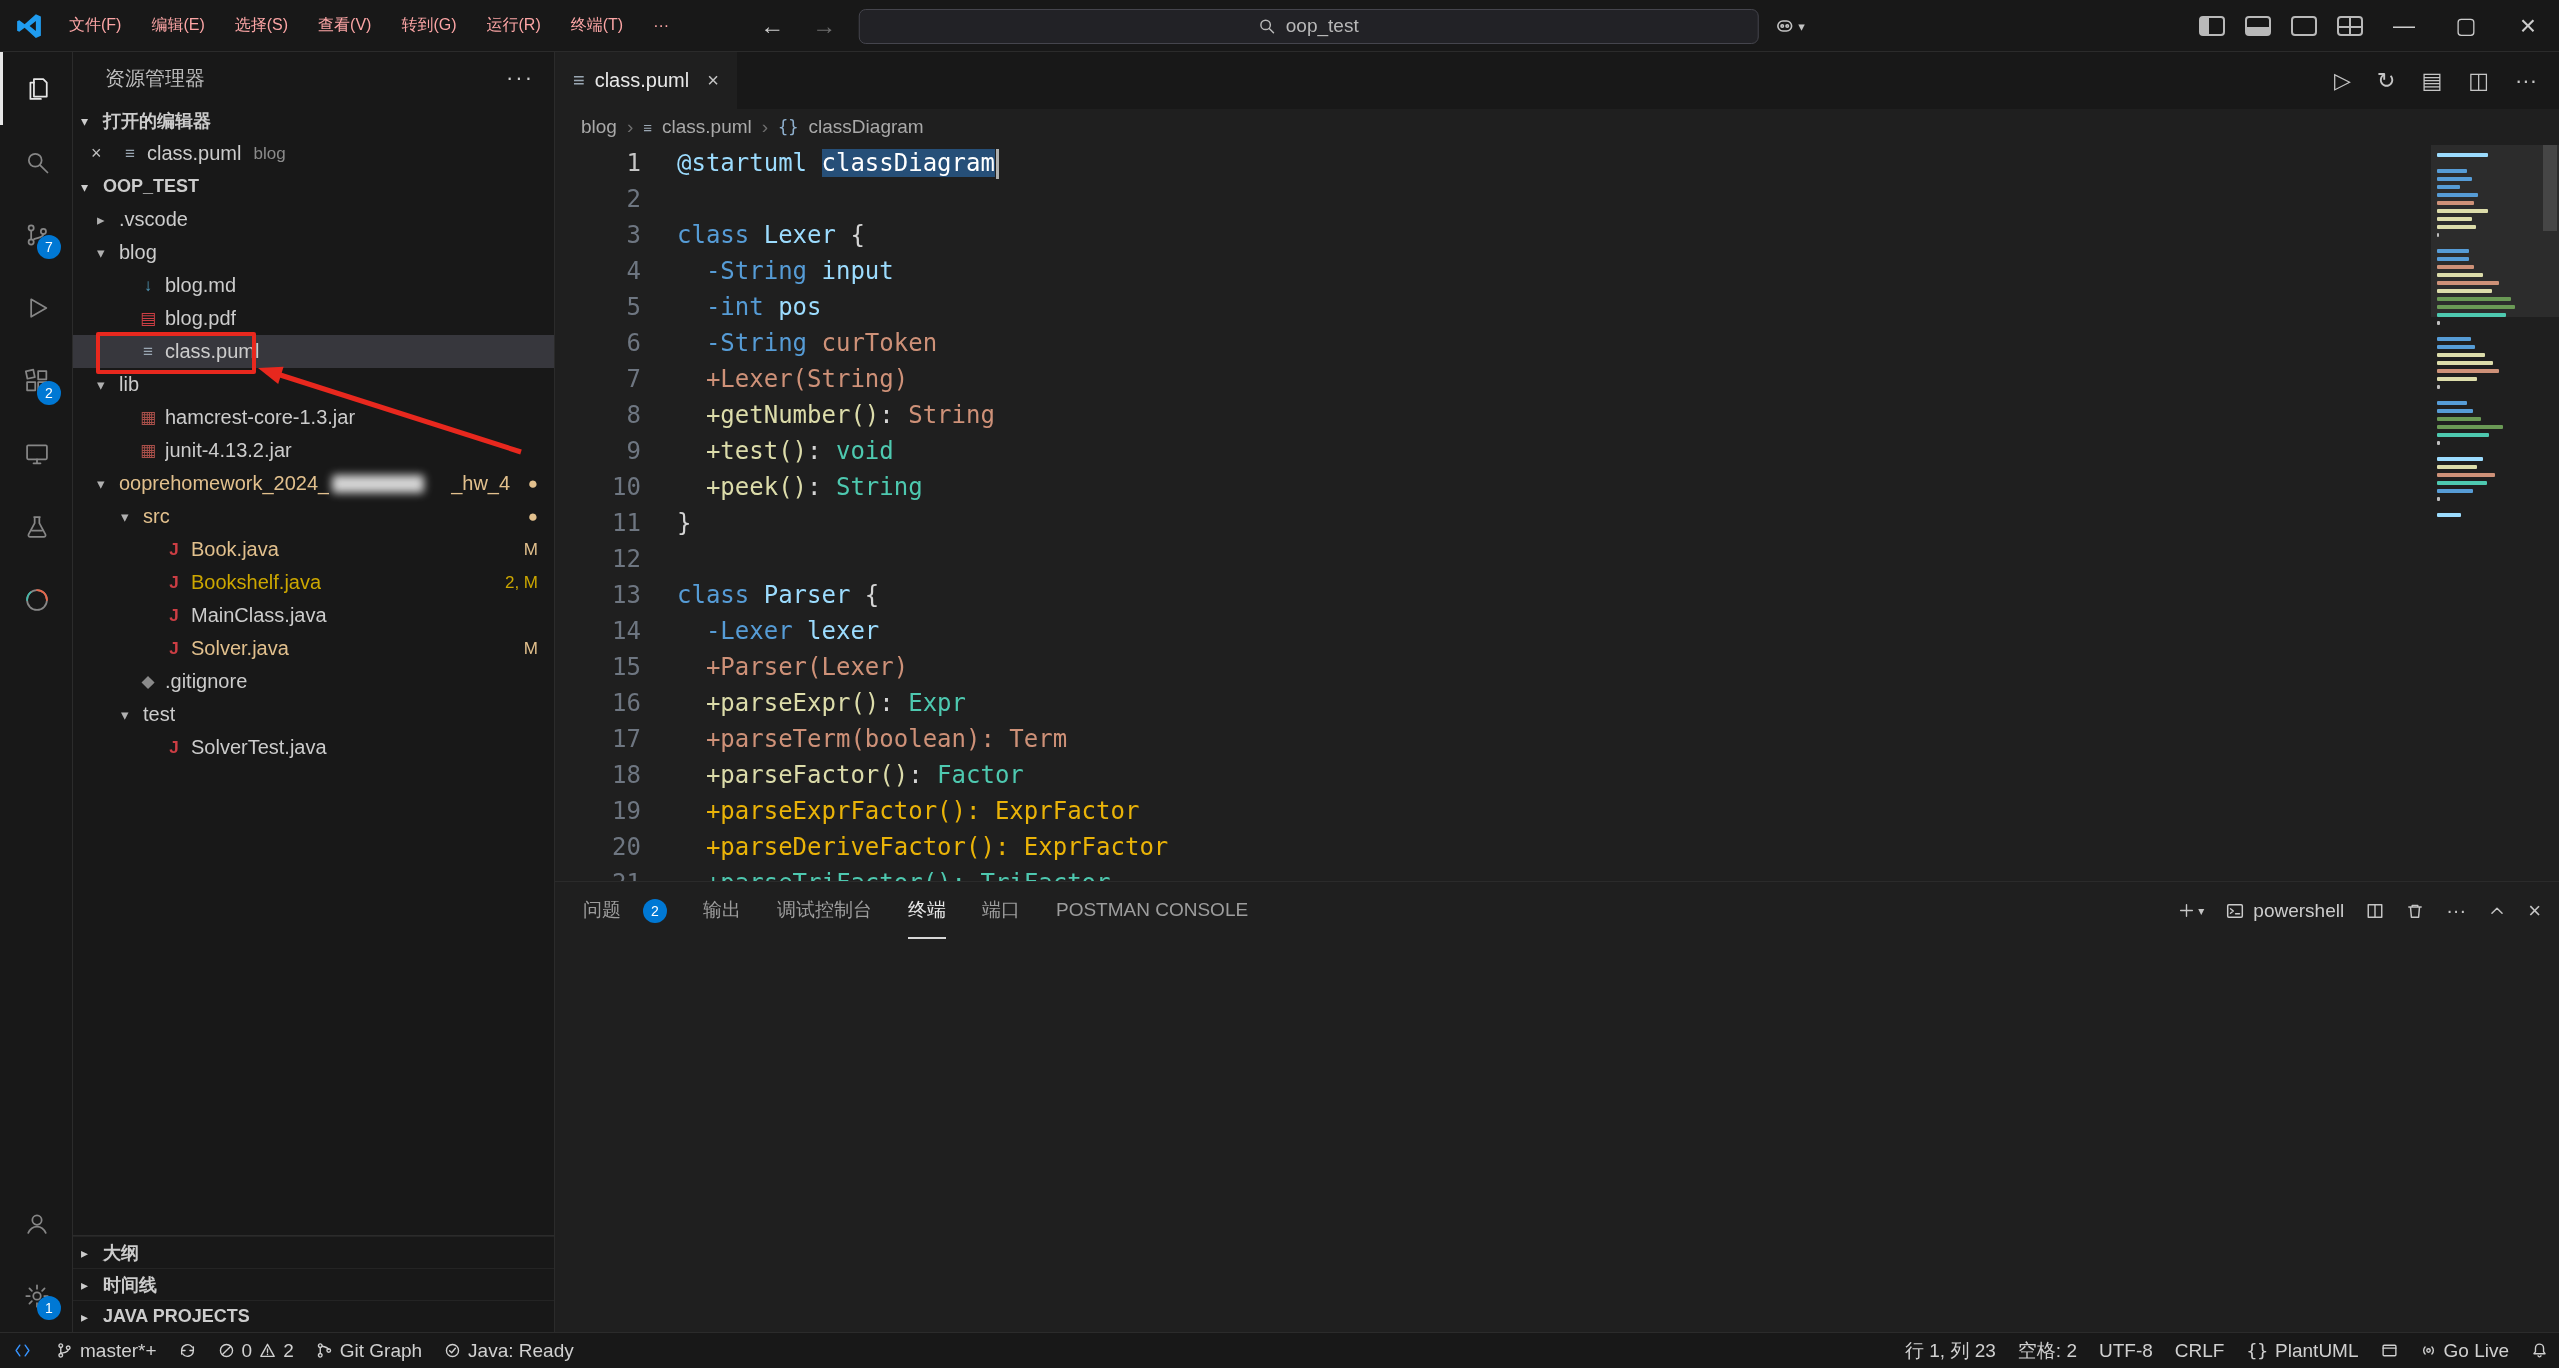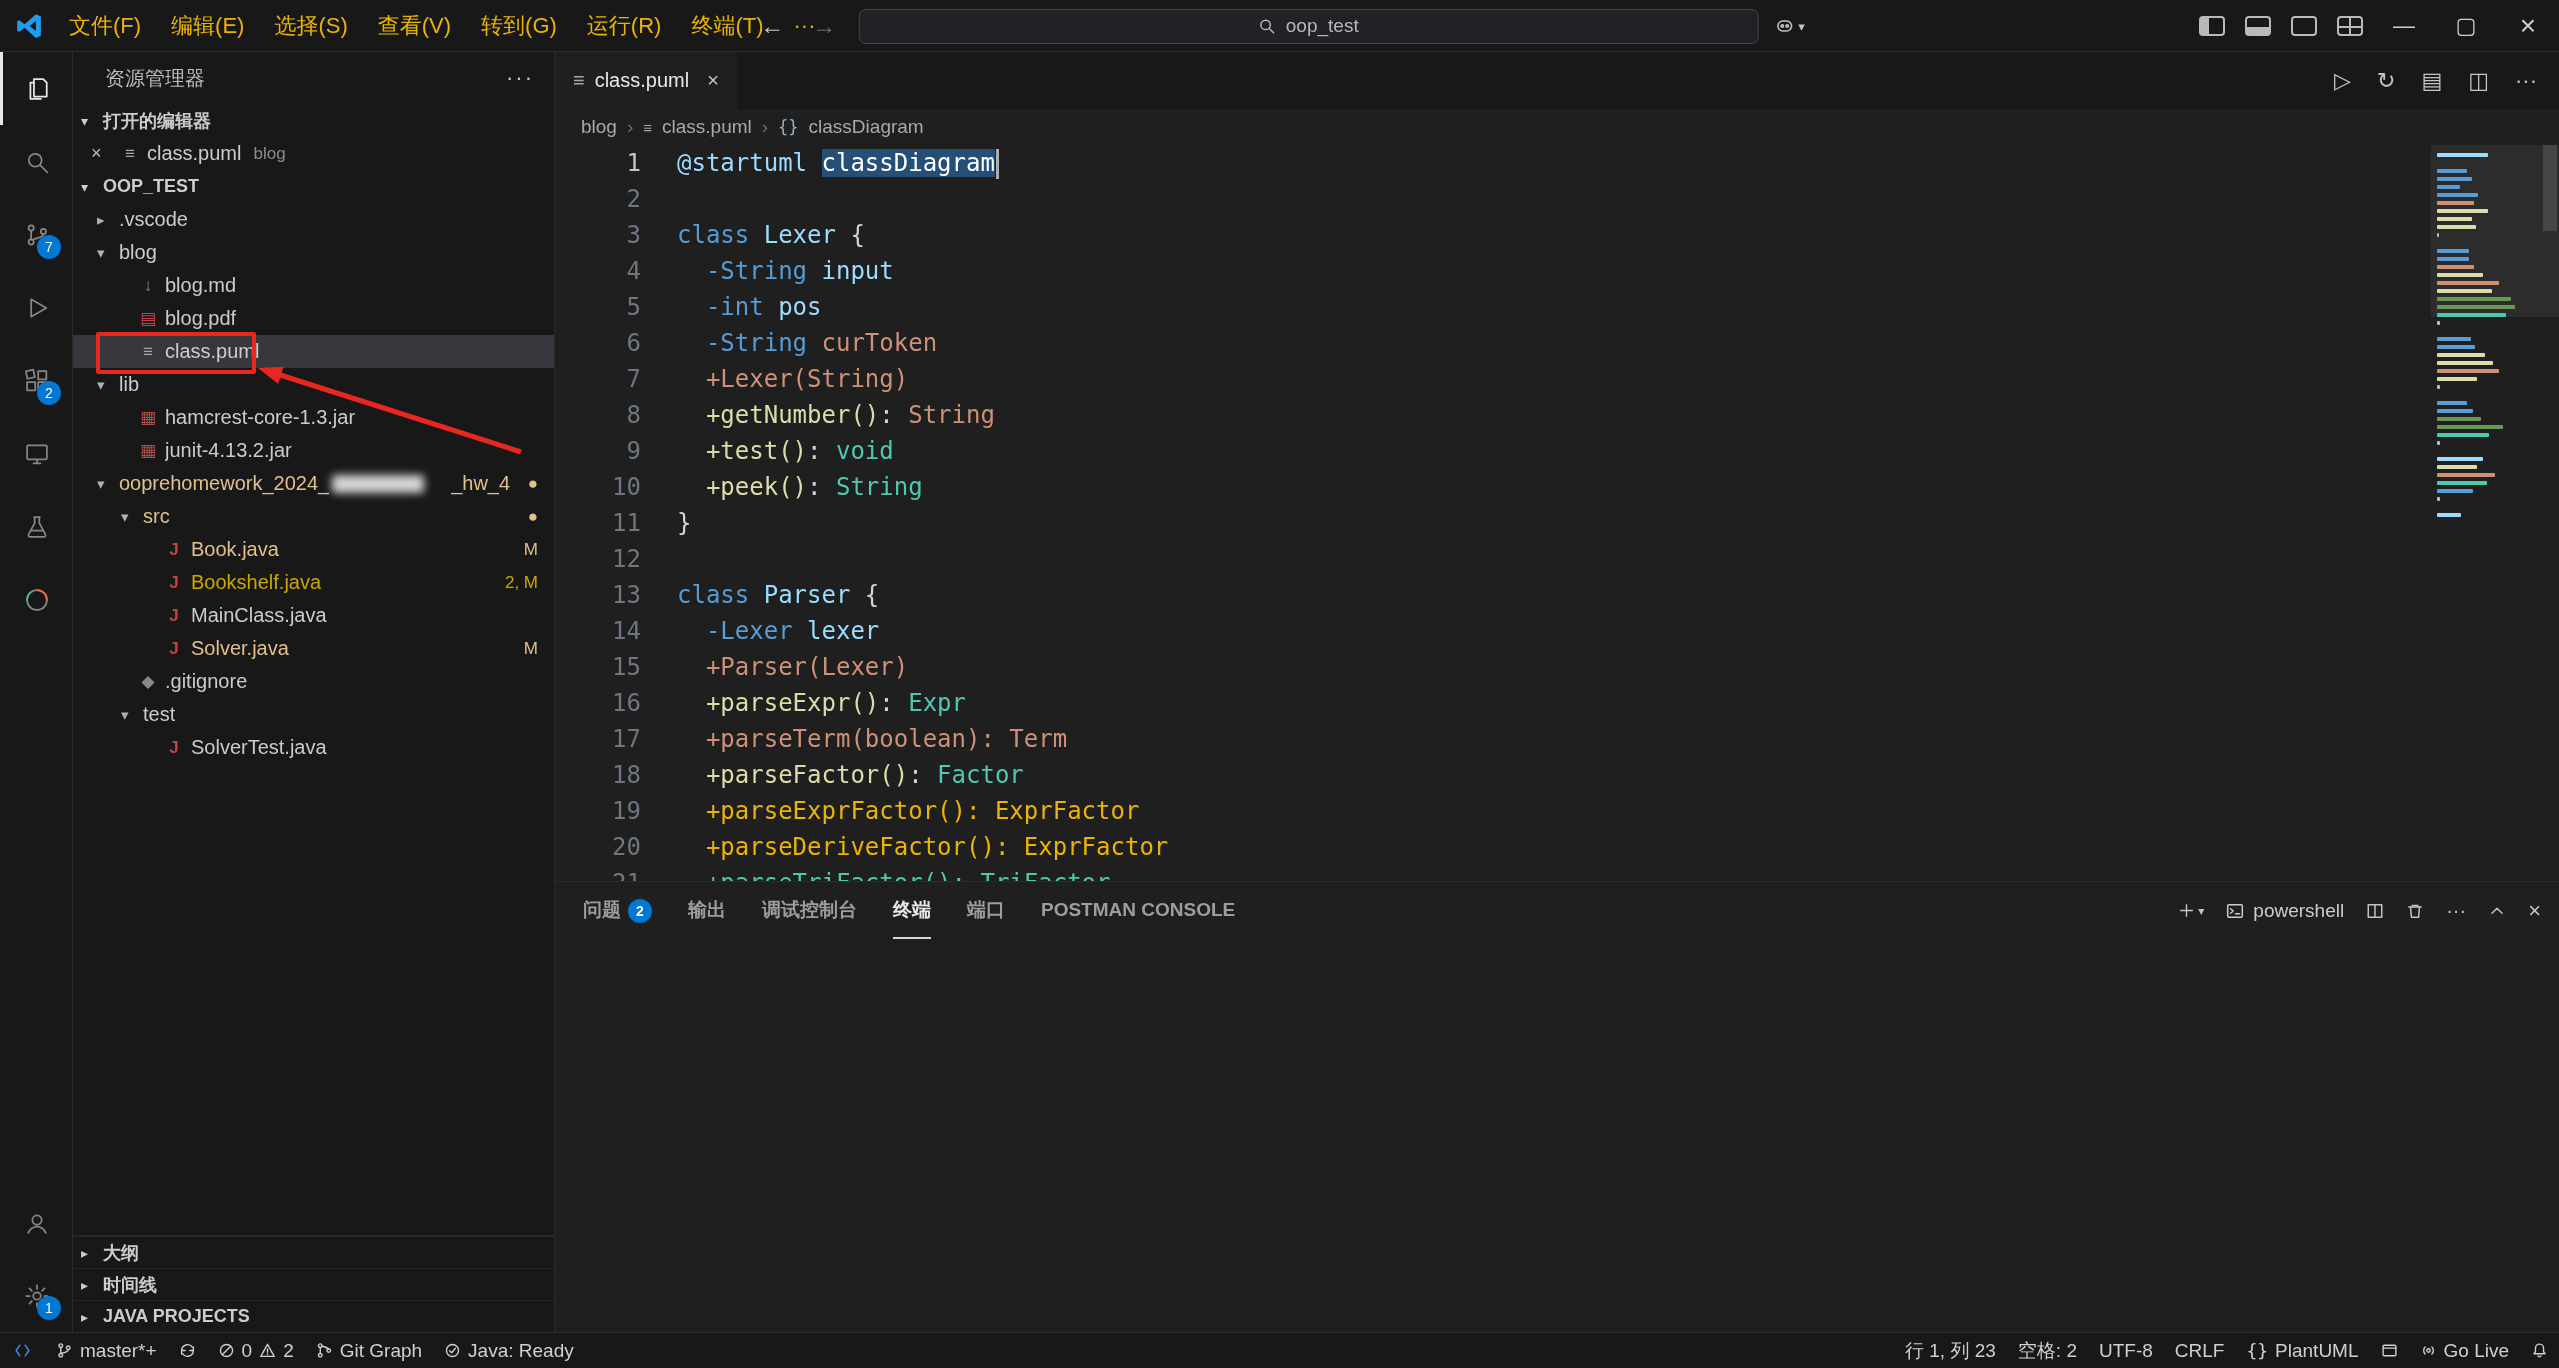--- a/index.html
+++ b/index.html
@@ -5,21 +5,21 @@
   * { margin:0; padding:0; box-sizing:border-box; }
   html,body { width:2559px; height:1368px; overflow:hidden; background:#1f1f1f;
     font-family:"Liberation Sans","DejaVu Sans",sans-serif; }
   #root { position:relative; width:2559px; height:1368px; overflow:hidden; background:#1f1f1f; color:#cccccc; }
 
   
   .titlebar { position:relative; height:52px; background:#181818; border-bottom:1px solid #2b2b2b;
     display:flex; align-items:center; }
   .tb-left { display:flex; align-items:center; height:100%; padding-left:14px; }
   .vscode-logo { width:30px; height:30px; margin-right:10px; }
-  .menu-item { padding:0 15px; height:100%; display:flex; align-items:center; font-size:22px; color:#eab308; cursor:default; }
+  .menu-item { padding:0 15px; height:100%; display:flex; align-items:center; font-size:16px; color:#fca5a5; cursor:default; }
   .tb-center { position:absolute; left:50%; top:0; transform:translateX(-50%); height:52px; display:flex; align-items:center; gap:16px; }
   .nav-arrow { font-size:24px; color:#cccccc; padding:0 6px; }
   .nav-arrow.dim { color:#6e6e6e; }
   .search-box { width:900px; height:35px; background:#222226; border:1px solid #45454d; border-radius:7px;
     display:flex; align-items:center; justify-content:center; gap:10px; color:#b8b8b8; font-size:19px; }
   .copilot-btn { display:flex; align-items:center; gap:4px; color:#c2c2c2; }
   .tb-right { position:absolute; right:0; top:0; height:52px; display:flex; align-items:center; }
   .lt-ico { width:26px; height:20px; border:2px solid #b9b9b9; border-radius:4px; margin:0 10px; position:relative; }
   .lt-ico.fill-left::before { content:""; position:absolute; left:0; top:0; bottom:0; width:8px; background:#b9b9b9; }
   .lt-ico.fill-bottom::before { content:""; position:absolute; left:0; right:0; bottom:0; height:7px; background:#b9b9b9; }
@@ -83,21 +83,21 @@
   .minimap { position:absolute; top:8px; right:22px; width:100px; }
   .mm-bar { height:4px; margin-bottom:4px; border-radius:1px; }
   .mc-b{background:#569cd6}.mc-lb{background:#9cdcfe}.mc-o{background:#ce9178}.mc-y{background:#dcdcaa}
   .mc-t{background:#4ec9b0}.mc-g{background:#6a9955}.mc-w{background:#bdbdbd}
   .mm-slider { position:absolute; top:0; right:0; width:128px; height:172px; background:rgba(255,255,255,.06); }
   .scroll-thumb { position:absolute; top:0; right:2px; width:14px; height:86px; background:rgba(121,121,121,.35); }
 
   
   .panel { height:451px; border-top:1px solid #2b2b2b; background:#1f1f1f; display:flex; flex-direction:column; }
   .panel-header { height:57px; display:flex; align-items:center; padding:0 18px 0 28px; }
-  .panel-tab { margin-right:36px; font-size:19px; color:#9d9d9d; display:flex; align-items:center; gap:7px; height:100%;font-weight:bold; }
+  .panel-tab { margin-right:36px; font-size:19px; color:#9d9d9d; display:flex; align-items:center; gap:22px; height:100%; }
   .panel-tab .pt-label { display:flex; align-items:center; height:100%; border-bottom:2px solid transparent; }
   .panel-tab.active { color:#e7e7e7; }
   .panel-tab.active .pt-label { border-bottom-color:#d7d7d7; }
   .badge-circ { min-width:24px; height:24px; padding:0 5px; border-radius:13px; background:#0078d4; color:#fff;
     font-size:14px; display:flex; align-items:center; justify-content:center; }
   .panel-right { margin-left:auto; display:flex; align-items:center; gap:22px; color:#c5c5c5; }
   .ps-entry { display:flex; align-items:center; gap:9px; font-size:19px; color:#cccccc; }
   .terminal { flex:1; padding:18px 0 0 28px; font-family:"DejaVu Sans Mono","Liberation Mono",monospace;
     font-size:21px; color:#cccccc; }
 

